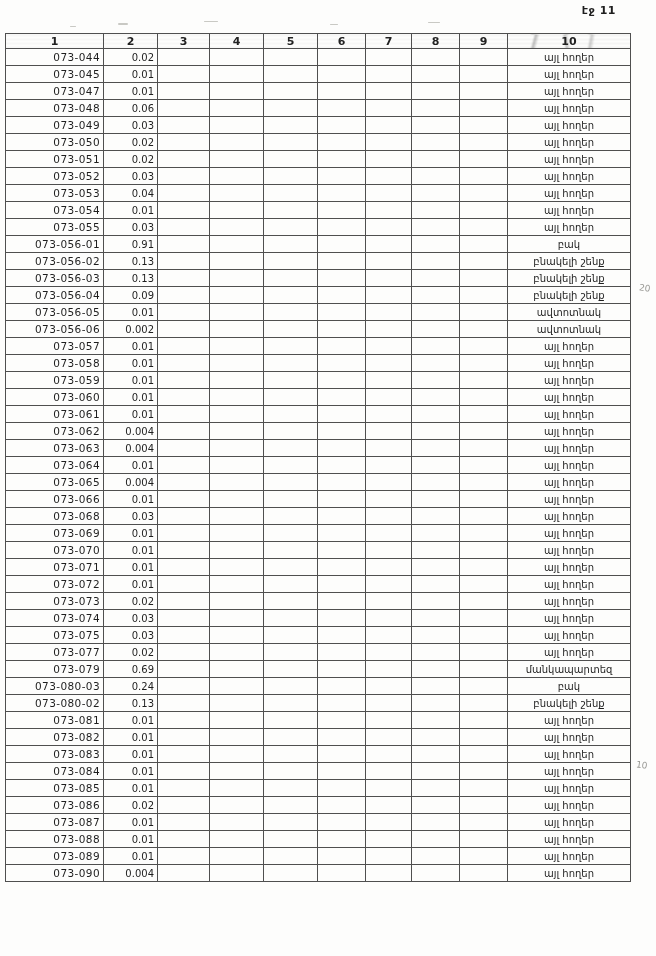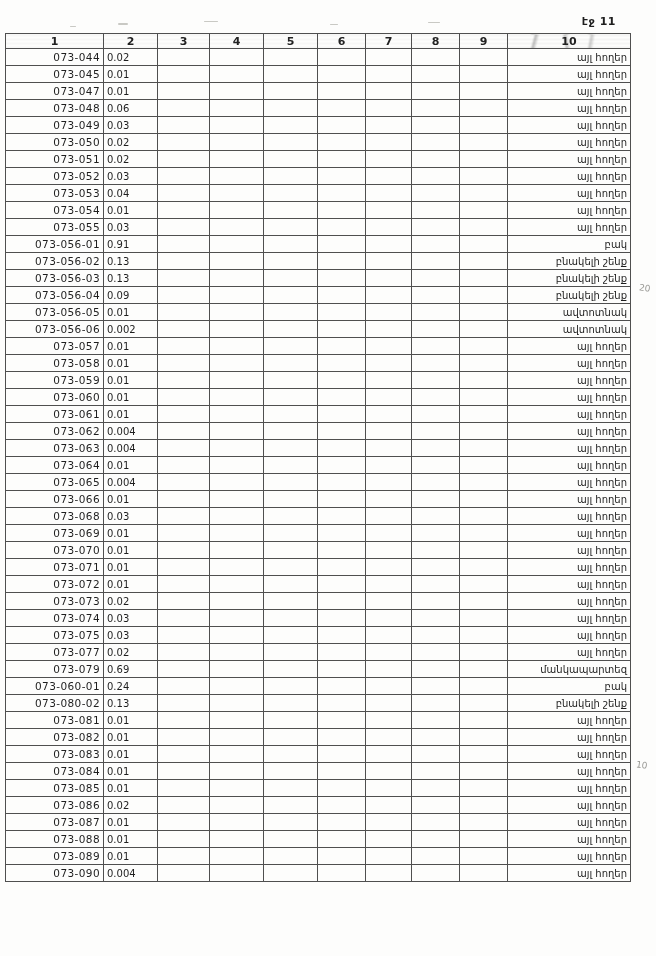--- a/index.html
+++ b/index.html
@@ -6,21 +6,21 @@
   html,body { width:656px; height:956px; }
   body {
     position:relative;
     background:#fdfdfc;
     font-family:"DejaVu Sans", sans-serif;
     color:#1e1e1e;
     overflow:hidden;
   }
   .page-label {
     position:absolute;
-    top:15px;
+    top:4px;
     right:40px;
     font-size:11px;
     font-weight:bold;
     letter-spacing:0.5px;
     margin-left:46px;
   }
   table.land-table {
     position:absolute;
     left:5px;
     top:33px;
@@ -57,22 +57,22 @@
   col.c2 { width:54px; }
   col.c3 { width:52px; }
   col.c4 { width:54px; }
   col.c5 { width:54px; }
   col.c6 { width:48px; }
   col.c7 { width:46px; }
   col.c8 { width:48px; }
   col.c9 { width:48px; }
   col.c10 { width:123px; }
   td.c1 { text-align:right; letter-spacing:0.4px; font-size:10.5px; }
-  td.c2 { text-align:left; }
-  td.c10 { text-align:right; font-size:10px; }
+  td.c2 { text-align:right; }
+  td.c10 { text-align:center; font-size:10px; }
   .margin-note {
     position:absolute;
     font-size:9px;
     color:#9a9a96;
     transform:rotate(8deg);
   }
   .margin-note.n0 { left:639px; top:283px; }
   .margin-note.n1 { left:636px; top:760px; }
   .speckle {
     position:absolute;
@@ -563,21 +563,21 @@
         <td class="c3"></td>
         <td class="c4"></td>
         <td class="c5"></td>
         <td class="c6"></td>
         <td class="c7"></td>
         <td class="c8"></td>
         <td class="c9"></td>
         <td class="c10">մանկապարտեզ</td>
       </tr>
       <tr>
-        <td class="c1">073-060-01</td>
+        <td class="c1">073-080-03</td>
         <td class="c2">0.24</td>
         <td class="c3"></td>
         <td class="c4"></td>
         <td class="c5"></td>
         <td class="c6"></td>
         <td class="c7"></td>
         <td class="c8"></td>
         <td class="c9"></td>
         <td class="c10">բակ</td>
       </tr>

